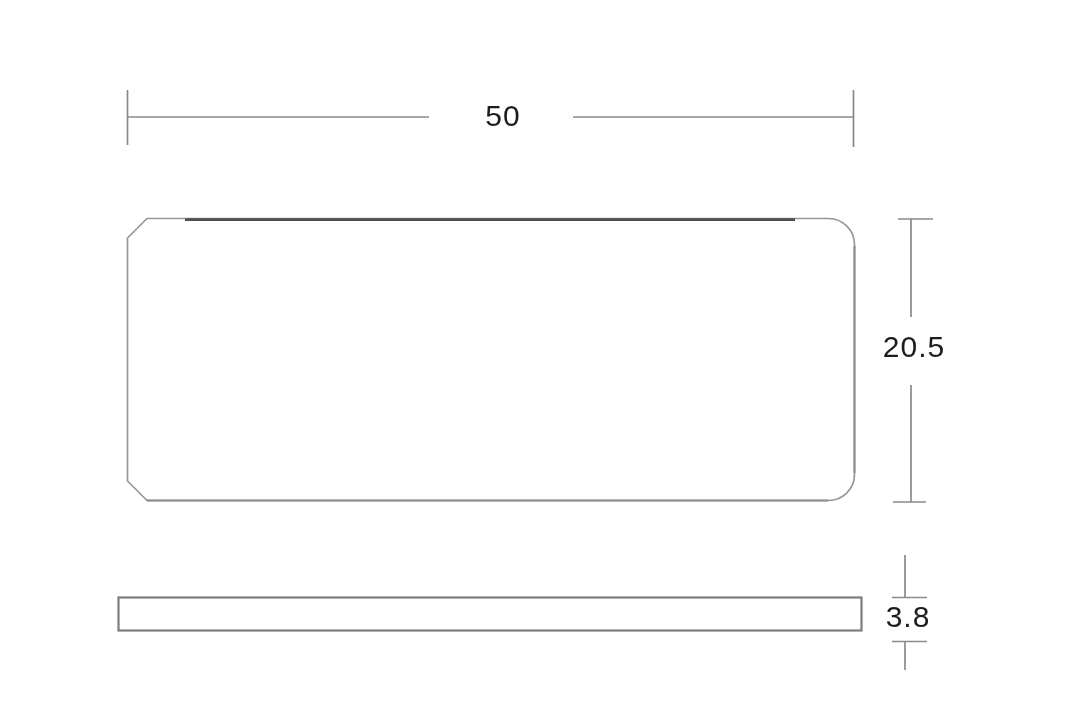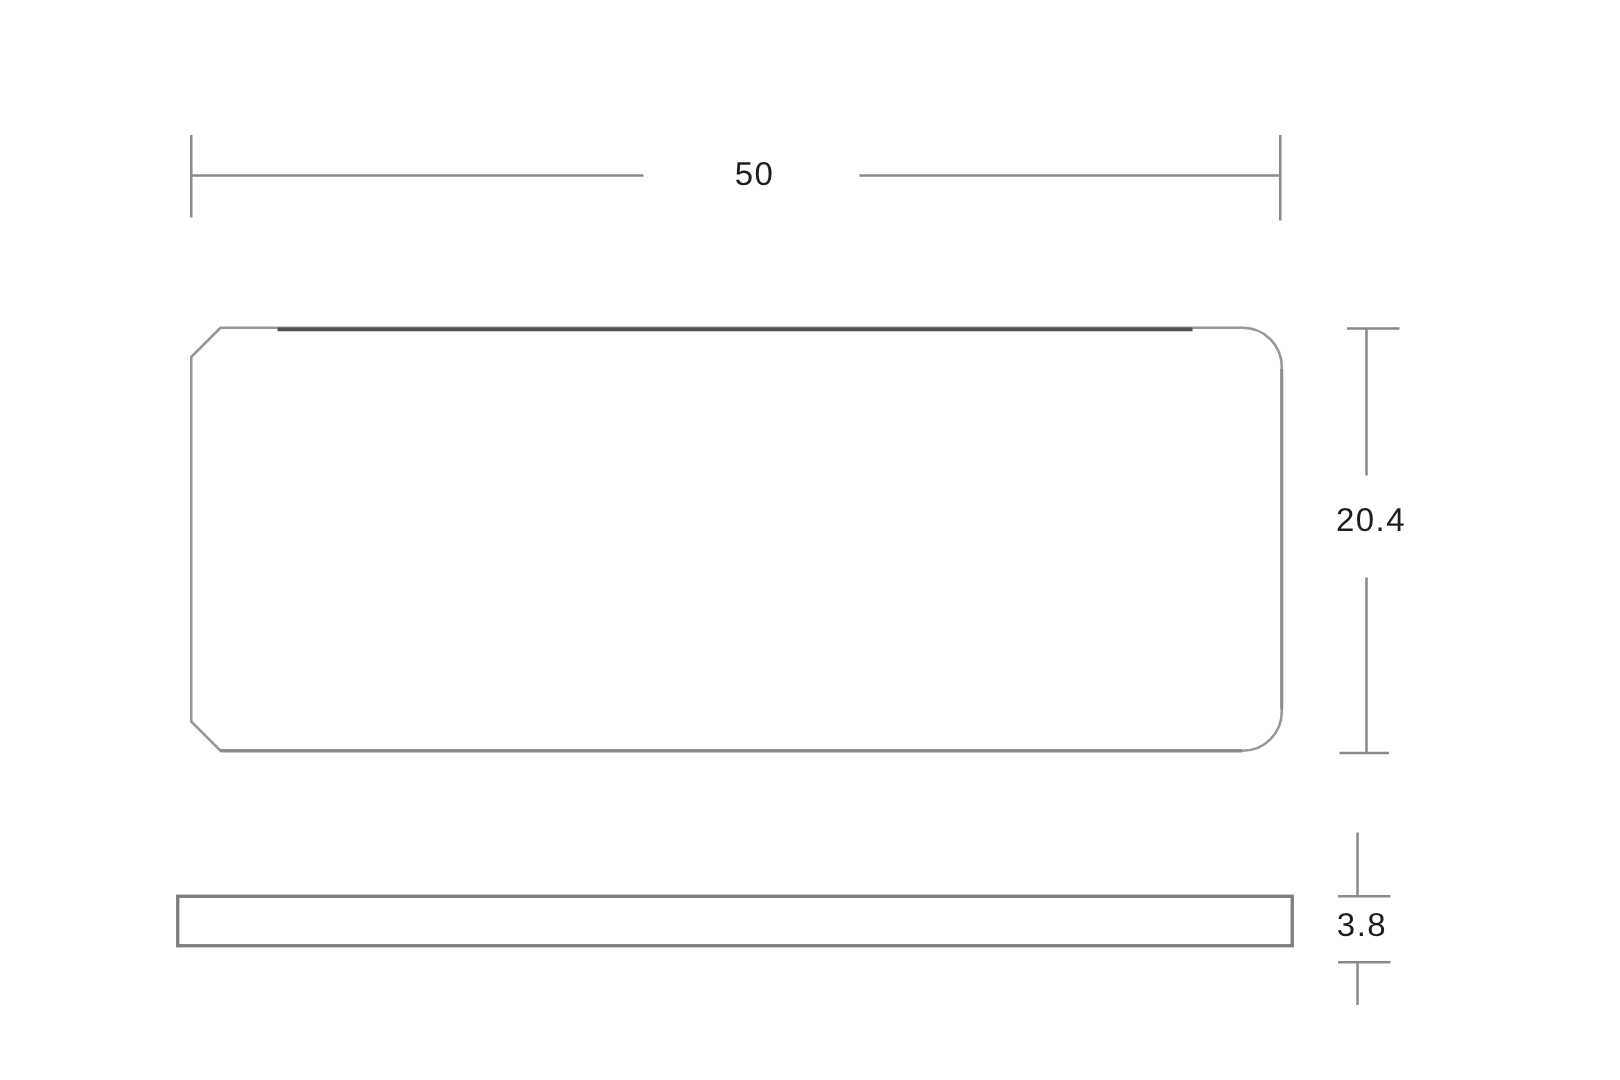--- a/index.html
+++ b/index.html
@@ -18,21 +18,21 @@
   .canvas svg {
     position: absolute;
     left: 0;
     top: 0;
     width: 1080px;
     height: 720px;
   }
   .dim-label {
     position: absolute;
     transform: translate(-50%, -50%);
-    font-size: 22px;
+    font-size: 30px;
     letter-spacing: 1px;
     color: #1d1d1d;
     background: #ffffff;
     padding: 0 4px;
     white-space: nowrap;
     line-height: 1;
   }
 </style>
 </head>
 <body>
@@ -81,17 +81,17 @@
       <line x1="905" y1="555" x2="905" y2="597"></line>
       <line x1="892" y1="597.5" x2="927" y2="597.5"></line>
       <line x1="892" y1="641.5" x2="927" y2="641.5"></line>
       <line x1="905" y1="642" x2="905" y2="670"></line>
     </g>
 
   </svg>
 
   <span class="dim-label" style="left:503px; top:116px;">50</span>
 
-  <span class="dim-label" style="left:914px; top:347px;">20.4</span>
+  <span class="dim-label" style="left:914px; top:347px;">20.5</span>
 
   <span class="dim-label" style="left:908px; top:617px;text-align:center;">3.8</span>
 
 </div>
 
 </body></html>

